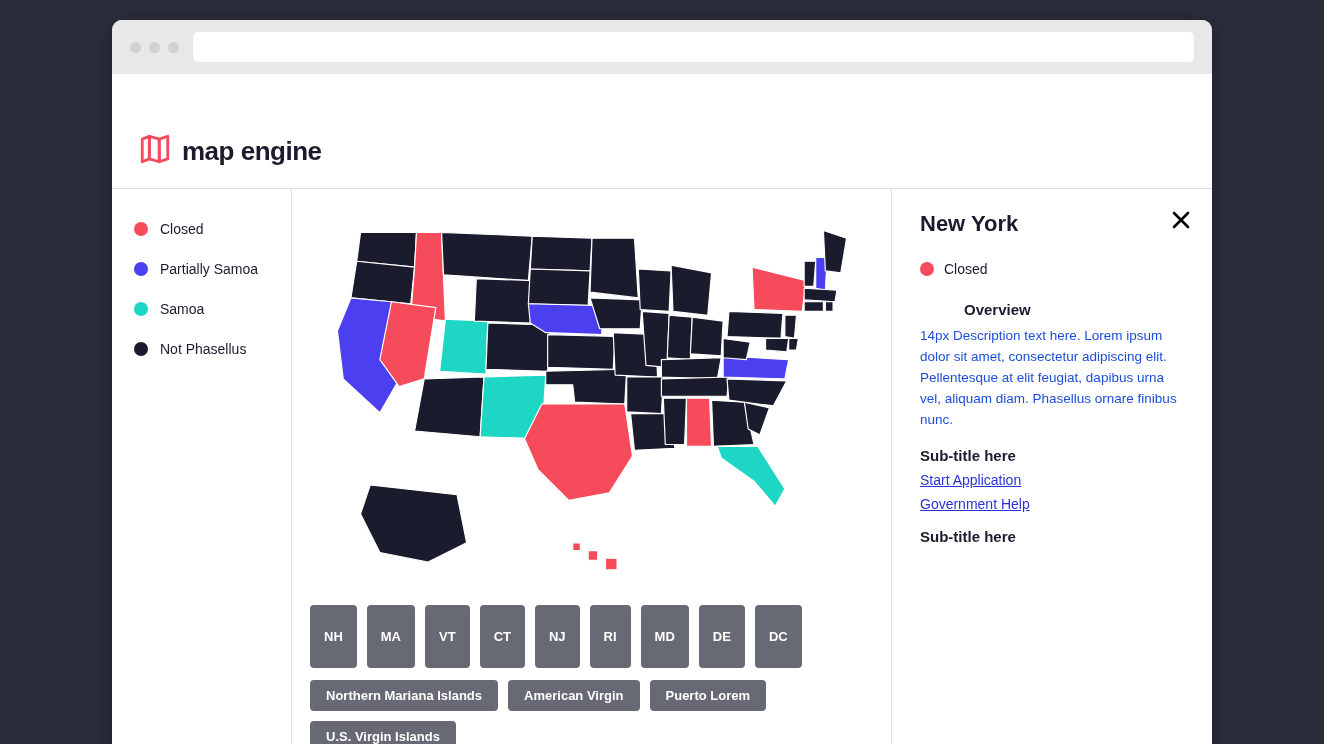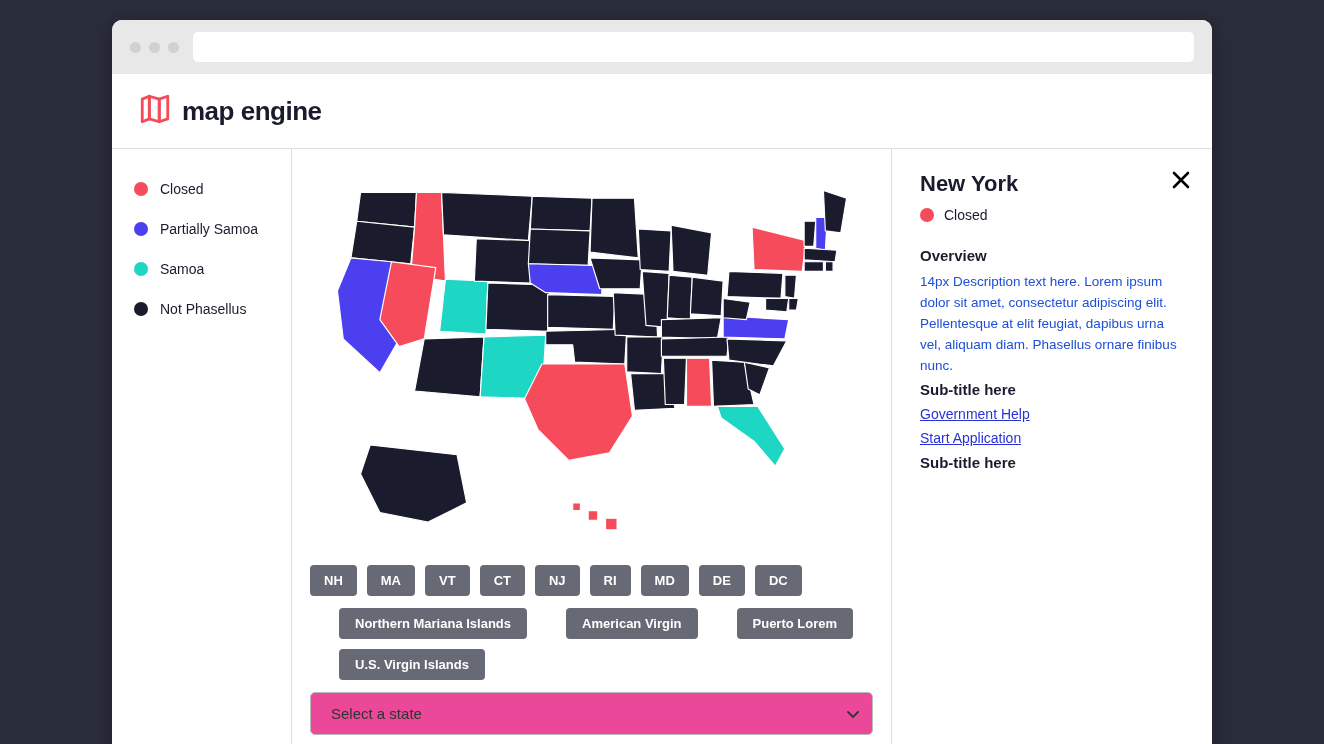--- a/index.html
+++ b/index.html
@@ -27,20 +27,21 @@
   }
   .traffic-lights { display: flex; gap: 8px; }
   .traffic-dot { width: 11px; height: 11px; border-radius: 50%; background: #d1d1d1; }
   .url-bar { flex: 1; height: 30px; background: #fff; border-radius: 5px; }
   .app-header {
     padding: 18px 26px;
     border-bottom: 1px solid #ddd;
     display: flex;
     align-items: center;
     gap: 10px;
+    margin-top: 40px;
   }
   .logo-icon svg { width: 34px; height: 34px; }
   .logo-text { font-size: 26px; font-weight: 800; letter-spacing: -0.5px; }
   .content {
     display: grid;
     grid-template-columns: 180px 1fr 320px;
   }
   .sidebar {
     border-right: 1px solid #ddd;
     padding: 32px 22px;
@@ -69,26 +70,26 @@
     flex-wrap: wrap;
     gap: 10px;
     width: 100%;
     margin-bottom: 12px;
   }
   .chip {
     background: #676a75;
     color: #fff;
     border: none;
     border-radius: 4px;
-    padding: 8px 14px;
+    padding: 24px 14px;
     font-size: 13px;
     font-weight: 600;
     cursor: pointer;
   }
-  .chip.wide { padding: 8px 16px; margin-left: 29px; }
+  .chip.wide { padding: 8px 16px; }
   .select-wrap {
     width: 100%;
     position: relative;
   }
   .select {
     width: 100%;
     border: 1px solid #bbb;
     border-radius: 5px;
     padding: 12px 20px;
     font-size: 15px;
@@ -112,24 +113,24 @@
     position: absolute;
     right: 22px;
     top: 20px;
     background: none;
     border: none;
     font-size: 24px;
     cursor: pointer;
     line-height: 1;
     color: #000;
   }
-  .detail-title { font-size: 22px; font-weight: 800; margin-bottom: 10px; }
+  .detail-title { font-size: 22px; font-weight: 800; margin-bottom: 24px; }
   .detail-status { display: flex; align-items: center; gap: 10px; font-size: 14px; margin-bottom: 24px; }
-  .section-heading { font-size: 15px; font-weight: 800; margin-bottom: 8px; margin-top: 4px; }
-  .section-heading:first-of-type { margin-top: 0; }
+  .section-heading { font-size: 15px; font-weight: 800; margin-bottom: 8px; margin-top: 16px; }
+  .section-heading:first-of-type { margin-top: 0; margin-left: 44px; }
   .desc-text { font-size: 13.5px; line-height: 1.55; color: #1d4ed8; }
   .link { display: block; color: #2932d6; text-decoration: underline; font-size: 14px; margin-bottom: 8px; }
   .c-closed { background: #f64b5a; }
   .c-partial { background: #4b3ff0; }
   .c-open { background: #1ed6c4; }
   .c-na { background: #1a1c2e; }
 </style>
 </head>
 <body>
 
@@ -275,19 +276,19 @@
       <h2 class="detail-title">New York</h2>
       <div class="detail-status">
         <span class="legend-dot" style="background:#f64b5a"></span>
         <span>Closed</span>
       </div>
 
       <h3 class="section-heading">Overview</h3>
       <p class="desc-text">14px Description text here. Lorem ipsum dolor sit amet, consectetur adipiscing elit. Pellentesque at elit feugiat, dapibus urna vel, aliquam diam. Phasellus ornare finibus nunc.</p>
 
       <h3 class="section-heading">Sub-title here</h3>
+      <a class="link" href="#">Start Application</a>
       <a class="link" href="#">Government Help</a>
-      <a class="link" href="#">Start Application</a>
 
       <h3 class="section-heading">Sub-title here</h3>
     </aside>
   </div>
 </div>
 
 </body></html>

